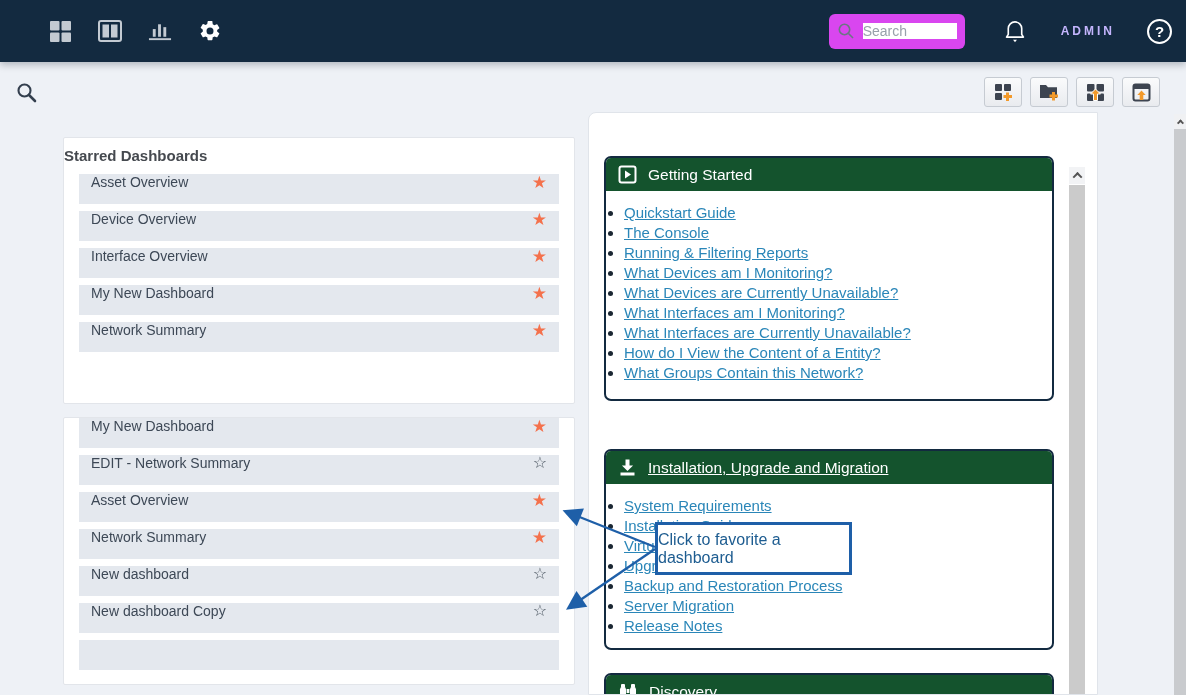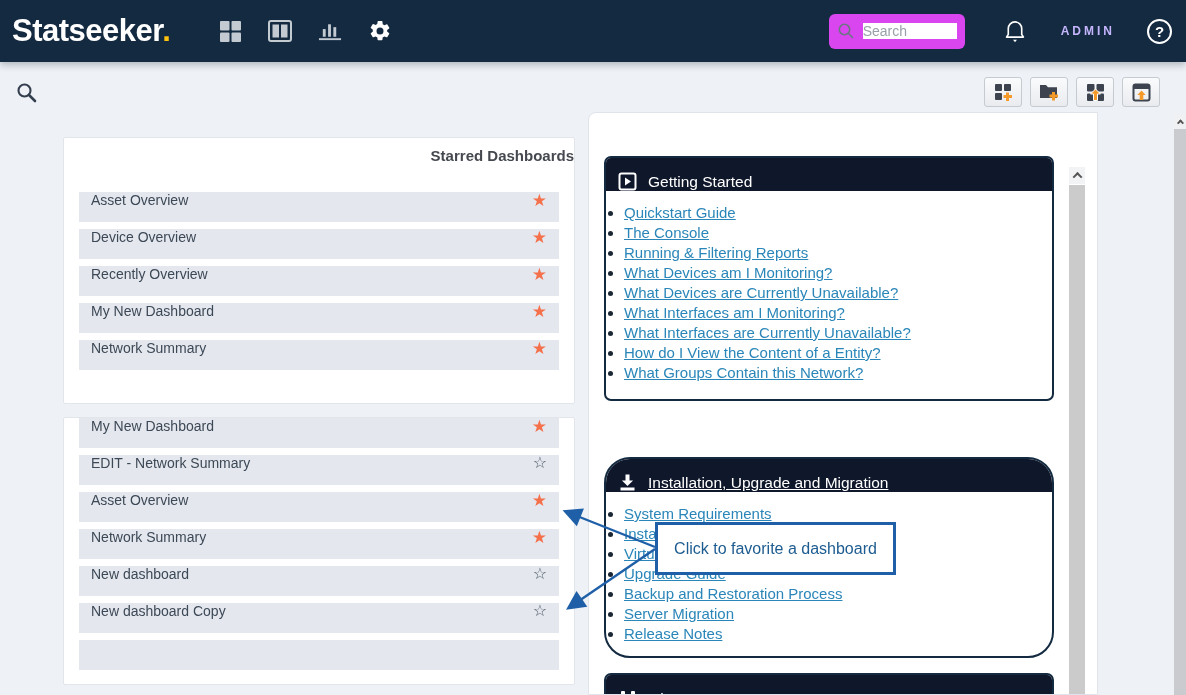--- a/index.html
+++ b/index.html
@@ -25,68 +25,67 @@
   
   .page-search { position:absolute; left:16px; top:82px; cursor:pointer; }
   .tool-buttons { position:absolute; top:77px; left:984px; display:flex; gap:8px; z-index:5; }
   .tool-btn { width:38px; height:30px; border:1px solid #C6CBD2; border-radius:3px;
               background:linear-gradient(#FAFBFC,#E9EBEF); display:flex; align-items:center; justify-content:center; cursor:pointer; }
 
   
   .panel-card { position:absolute; background:#fff; border:1px solid #E2E5EA; border-radius:2px; overflow:hidden; }
   #starred-card { left:63px; top:137px; width:512px; height:267px; }
   #recent-card  { left:63px; top:417px; width:512px; height:268px; }
-  .panel-title { text-align:right; font-size:15px; font-weight:bold; color:#45494F; padding:9px 0 28px;margin-left:47px; }
+  .panel-title { text-align:left; font-size:15px; font-weight:bold; color:#45494F; padding:9px 0 10px; }
   .dash-row { margin:0 15px 7px; height:30px; background:#E4E8EE; display:flex; align-items:flex-start;
               justify-content:space-between; padding:0 12px; cursor:pointer; }
   .dash-label { font-size:14px; color:#3D4856; }
   .star { cursor:pointer; line-height:1; }
   .star.filled { color:#F4714C; font-size:17px; }
   .star.outline { color:#4A5560; font-size:16px; }
 
   
   .help-panel { position:absolute; left:588px; top:112px; width:510px; height:583px; background:#fff;
                 border:1px solid #E0E4EA; border-radius:8px 0 0 0; overflow:hidden; }
   .help-card { position:absolute; left:15px; width:450px; background:#fff; border:2px solid #132A40;
                border-radius:7px; overflow:hidden; }
   #card-getting-started { top:43px;  height:245px; }
-  #card-installation    { top:344px; height:201px;border-radius:26px; }
+  #card-installation    { top:336px; height:201px; }
   #card-discovery       { top:560px; height:70px; }
-  .help-header { height:33px; background:#0f172a; display:flex; align-items:flex-end; gap:11px; padding-left:12px; }
+  .help-header { height:33px; background:#14532d; display:flex; align-items:center; gap:11px; padding-left:12px; }
   .help-title { color:#fff; font-size:15.5px; }
   .help-title.underlined { text-decoration:underline; cursor:pointer; }
   .help-links { margin:12px 0 0; padding-left:18px; }
   .help-links li { font-size:15px; line-height:20px; color:#1b2733; }
   .help-links a { color:#2A86B8; text-decoration:underline; cursor:pointer; }
 
   
   .inner-scrollbar { position:absolute; right:12px; top:54px; width:16px; bottom:0; }
   .sb-btn { width:16px; height:17px; background:#F2F3F5; display:flex; align-items:center; justify-content:center; cursor:pointer; }
   .chev { width:7px; height:7px; border-left:2px solid #555; border-top:2px solid #555; transform:rotate(45deg) translate(1px,1px); }
   .inner-thumb { position:absolute; top:18px; bottom:0; width:16px; background:#CBCBCB; cursor:pointer; }
 
   
   .page-scrollbar { position:absolute; right:0; top:114px; width:12px; height:581px; background:#F0F1F3; z-index:40; }
   .page-scrollbar .sb-btn { width:12px; height:14px; background:#F0F1F3; }
   .page-scrollbar .chev { width:5px; height:5px; }
   .page-thumb { position:absolute; top:15px; bottom:0; width:12px; background:#C9CBCE; cursor:pointer; }
 
   
-  .fav-tooltip { position:absolute; left:655px; top:522px; width:241px; height:53px; background:#fff;
+  .fav-tooltip { position:absolute; left:655px; top:522px; width:197px; height:53px; background:#fff;
                  border:3px solid #1E5FA8; z-index:20; display:flex; align-items:center; justify-content:center; }
   .fav-tooltip span { font-size:16px; color:#1D5C90; }
   .arrow-layer { position:absolute; left:545px; top:496px; z-index:19; }
 
   svg { display:block; }
 </style>
 </head>
 <body>
 
 <div class="navbar">
-  <div class="logo"><span>Statseeker</span><span class="dot">.</span></div>
 
   <div class="nav-icons">
     <span class="nav-icon">
       <svg width="23" height="23" viewBox="0 0 23 23">
           <rect x="1" y="1" width="9.5" height="9.5" rx="1" fill="#C3CAD2"></rect>
           <rect x="12.5" y="1" width="9.5" height="9.5" rx="1" fill="#C3CAD2"></rect>
           <rect x="1" y="12.5" width="9.5" height="9.5" rx="1" fill="#C3CAD2"></rect>
           <rect x="12.5" y="12.5" width="9.5" height="9.5" rx="1" fill="#C3CAD2"></rect>
         </svg>
     </span>
@@ -183,21 +182,21 @@
         <span class="dash-label">Asset Overview</span>
         <span class="star filled">★</span>
       </div>
 
       <div class="dash-row">
         <span class="dash-label">Device Overview</span>
         <span class="star filled">★</span>
       </div>
 
       <div class="dash-row">
-        <span class="dash-label">Recently Overview</span>
+        <span class="dash-label">Interface Overview</span>
         <span class="star filled">★</span>
       </div>
 
       <div class="dash-row">
         <span class="dash-label">My New Dashboard</span>
         <span class="star filled">★</span>
       </div>
 
       <div class="dash-row">
         <span class="dash-label">Network Summary</span>

